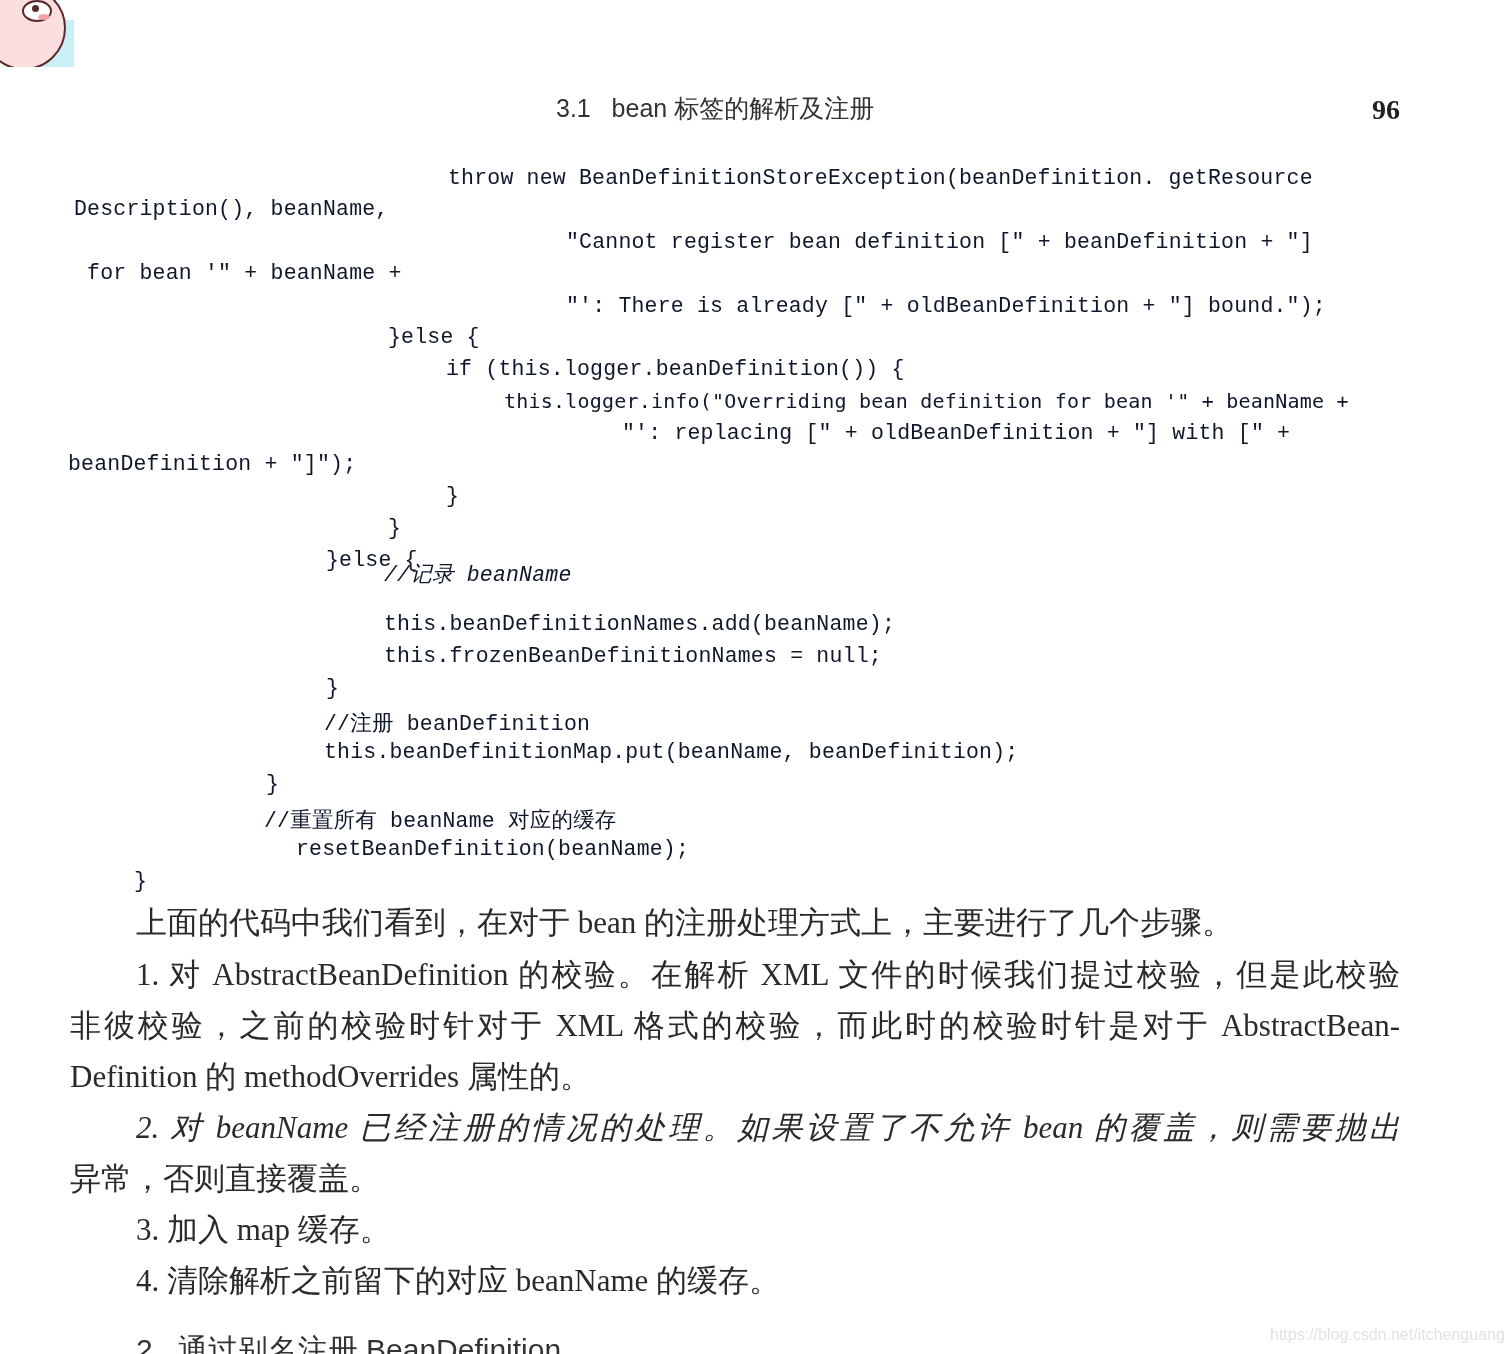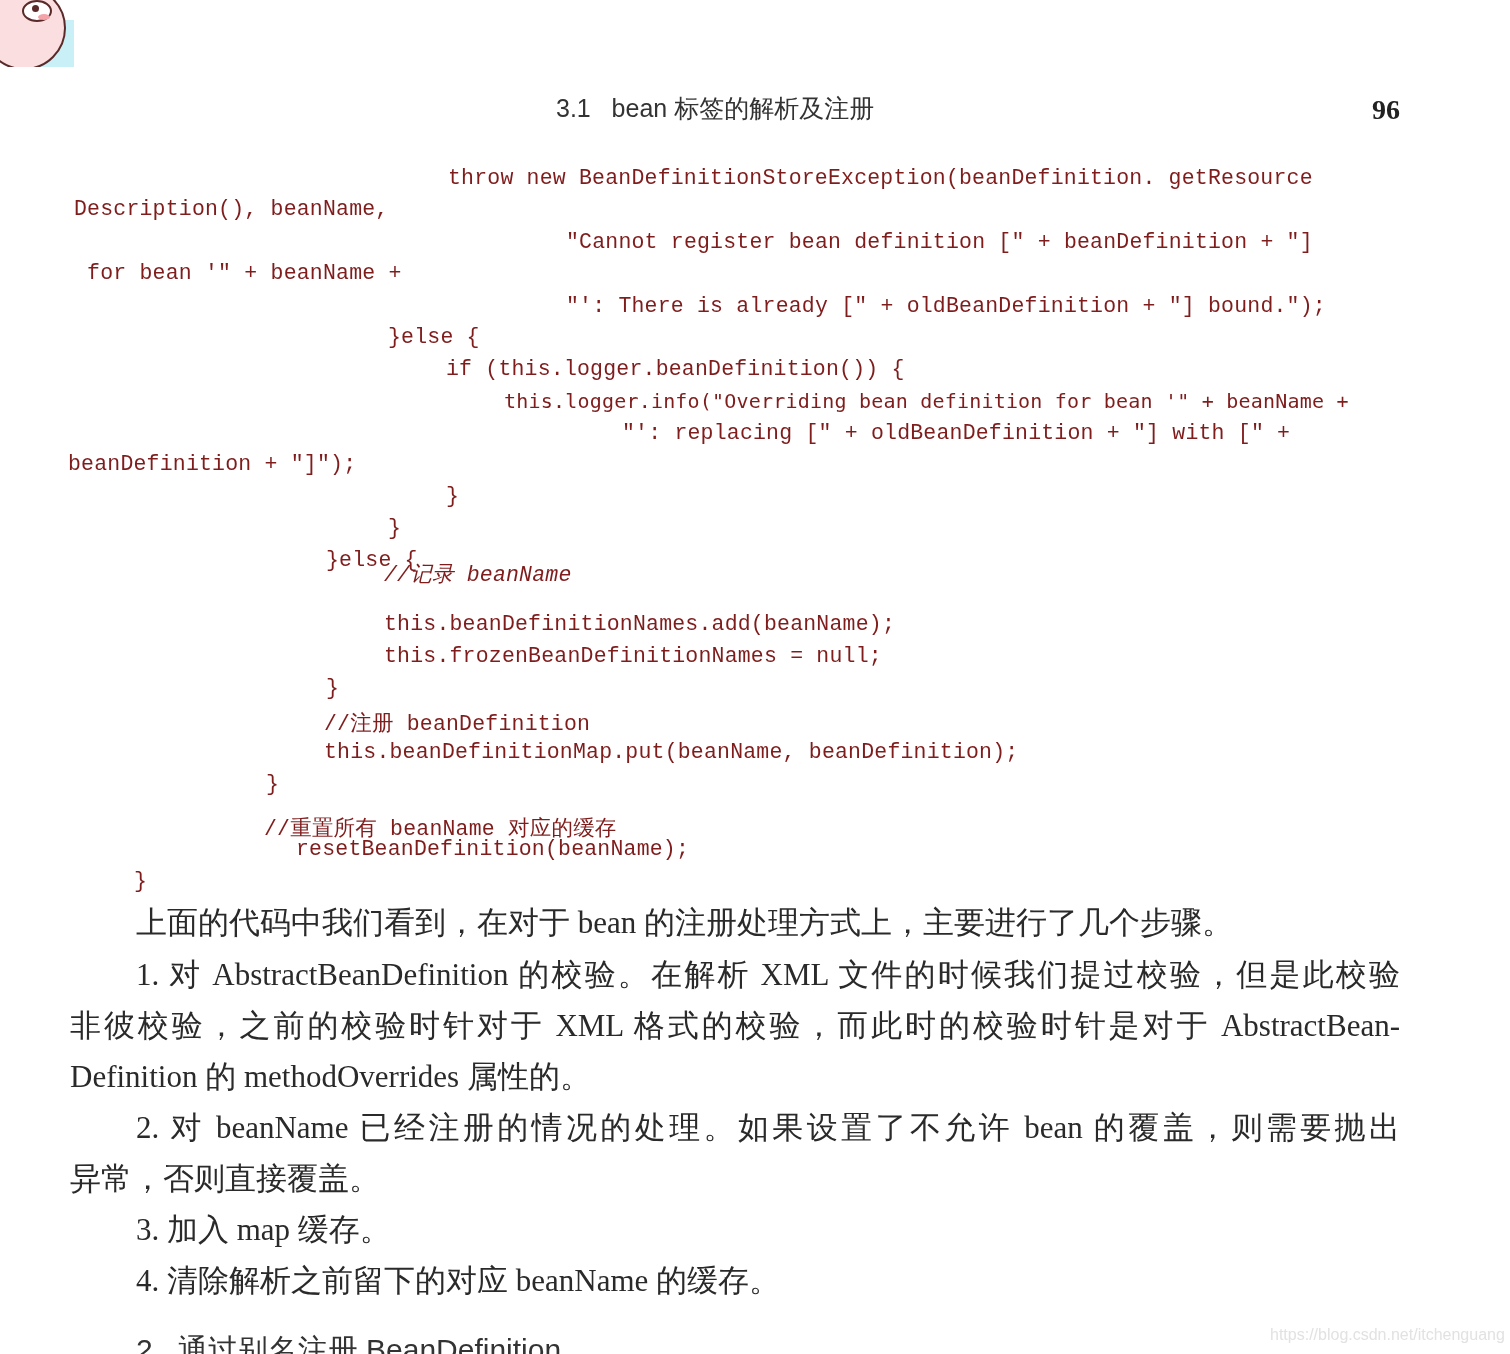--- a/index.html
+++ b/index.html
@@ -23,21 +23,21 @@
       font-family: "Liberation Sans", sans-serif; font-size: 25px; color: #333;
       white-space: pre;
     }
     .page-number {
       position: absolute; left: 1372px; top: 94px;
       font-family: "Liberation Serif", serif; font-weight: bold; font-size: 28px; color: #222;
     }
 
     .code-line {
       position: absolute; white-space: pre;
-      font-family: "Liberation Mono", monospace; font-size: 21.5px; color: #7f1d1d;
+      font-family: "Liberation Mono", monospace; font-size: 21.5px; color: #0f172a;
       letter-spacing: 0.2px;
     }
 
     .body-line {
       position: absolute; white-space: pre;
       font-family: "Liberation Serif", serif; font-size: 31px; color: #2a2a2a;
     }
 
     .section-heading {
       position: absolute; left: 136px; top: 1330px; white-space: pre;
@@ -77,30 +77,30 @@
   <div class="code-line" style="left:446px; top:484px;">}</div>
   <div class="code-line" style="left:388px; top:516px;">}</div>
   <div class="code-line" style="left:326px; top:548px;">}else {</div>
   <div class="code-line" style="left:384px; top:559px;font-style:italic;">//记录 beanName</div>
   <div class="code-line" style="left:384px; top:612px;">this.beanDefinitionNames.add(beanName);</div>
   <div class="code-line" style="left:384px; top:644px;">this.frozenBeanDefinitionNames = null;</div>
   <div class="code-line" style="left:326px; top:676px;">}</div>
   <div class="code-line" style="left:324px; top:708px;">//注册 beanDefinition</div>
   <div class="code-line" style="left:324px; top:740px;">this.beanDefinitionMap.put(beanName, beanDefinition);</div>
   <div class="code-line" style="left:266px; top:772px;">}</div>
-  <div class="code-line" style="left:264px; top:805px;margin-top:8px;">//重置所有 beanName 对应的缓存</div>
+  <div class="code-line" style="left:264px; top:805px;">//重置所有 beanName 对应的缓存</div>
   <div class="code-line" style="left:264px; top:837px;margin-left:32px;">resetBeanDefinition(beanName);</div>
   <div class="code-line" style="left:134px; top:869px;">}</div>
 </div>
 
 <div>
   <div class="body-line" style="left:136px; top:902px;">上面的代码中我们看到，在对于 bean 的注册处理方式上，主要进行了几个步骤。</div>
   <div class="body-line" style="left:136px; top:954px; width:1264px; text-align:justify; text-align-last:justify;">1. 对 AbstractBeanDefinition 的校验。在解析 XML 文件的时候我们提过校验，但是此校验</div>
   <div class="body-line" style="left:70px; top:1005px; width:1330px; text-align:justify; text-align-last:justify;">非彼校验，之前的校验时针对于 XML 格式的校验，而此时的校验时针是对于 AbstractBean-</div>
   <div class="body-line" style="left:70px; top:1056px;">Definition 的 methodOverrides 属性的。</div>
-  <div class="body-line" style="left:136px; top:1107px; width:1264px; text-align:justify; text-align-last:justify;">2. 对 beanName 已经注册的情况的处理。如果设置了不允许 bean 的覆盖，则需要抛出</div>
+  <div class="body-line" style="left:136px; top:1107px; width:1264px; text-align:justify; text-align-last:justify;font-style:italic;">2. 对 beanName 已经注册的情况的处理。如果设置了不允许 bean 的覆盖，则需要抛出</div>
   <div class="body-line" style="left:70px; top:1158px;">异常，否则直接覆盖。</div>
   <div class="body-line" style="left:136px; top:1209px;">3. 加入 map 缓存。</div>
   <div class="body-line" style="left:136px; top:1260px;">4. 清除解析之前留下的对应 beanName 的缓存。</div>
 </div>
 
 <div class="section-heading">2.  通过别名注册 BeanDefinition</div>
 <div class="watermark">https://blog.csdn.net/itchenguang</div>
 
 </body></html>

